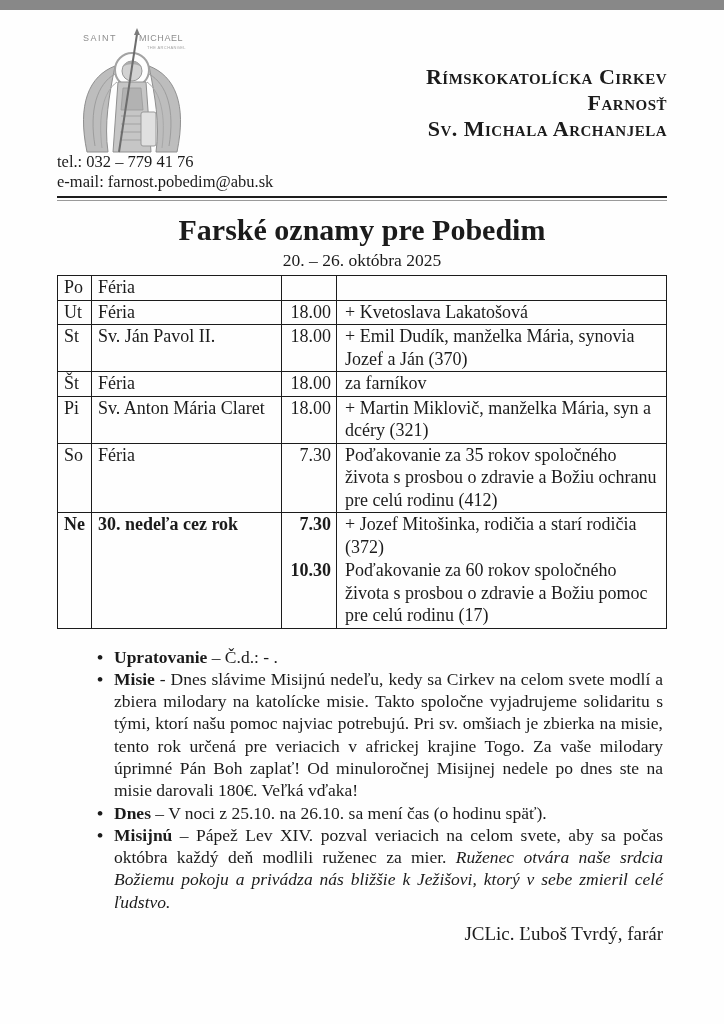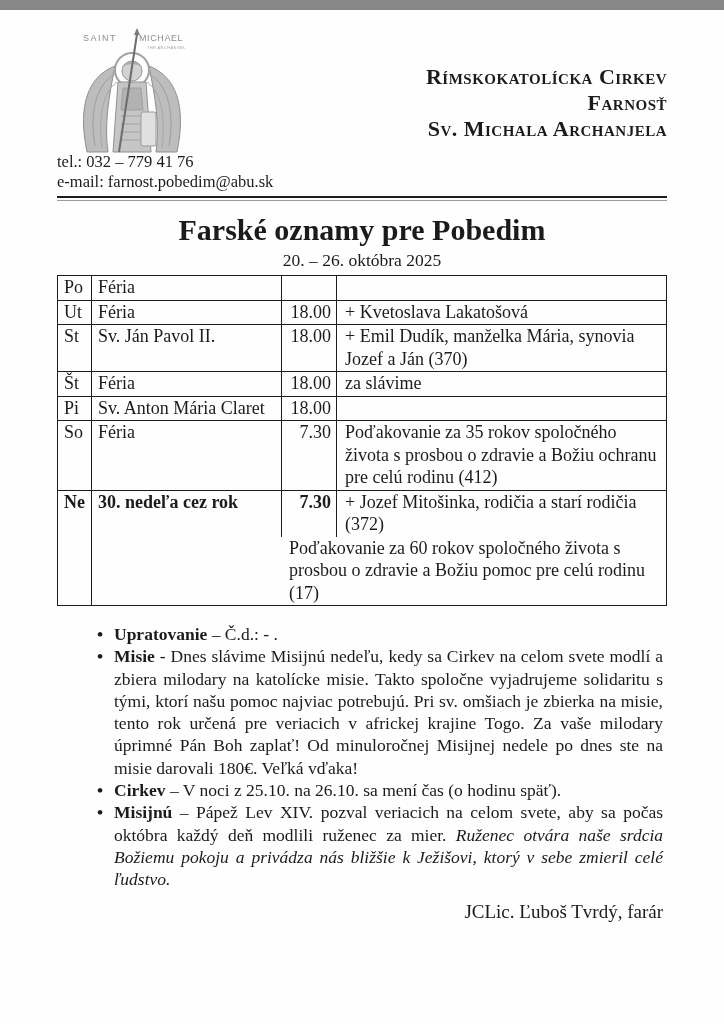--- a/index.html
+++ b/index.html
@@ -154,30 +154,31 @@
               <div class="c-int">+ Emil Dudík, manželka Mária, synovia Jozef a Ján (370)</div>
             </div>
           </div>
         </div>
         <div class="srow">
           <div class="c-day">Št</div>
           <div class="c-cel">Féria</div>
           <div class="c-entries">
             <div class="entry">
               <div class="c-time">18.00</div>
-              <div class="c-int">za slávime</div>
+              <div class="c-int">za farníkov</div>
             </div>
           </div>
         </div>
         <div class="srow">
           <div class="c-day">Pi</div>
           <div class="c-cel">Sv. Anton Mária Claret</div>
           <div class="c-entries">
             <div class="entry">
               <div class="c-time">18.00</div>
+              <div class="c-int">+ Martin Miklovič, manželka Mária, syn a dcéry (321)</div>
             </div>
           </div>
         </div>
         <div class="srow">
           <div class="c-day">So</div>
           <div class="c-cel">Féria</div>
           <div class="c-entries">
             <div class="entry">
               <div class="c-time">7.30</div>
               <div class="c-int">Poďakovanie za 35 rokov spoločného života s prosbou o zdravie a Božiu ochranu pre celú rodinu (412)</div>
@@ -186,29 +187,30 @@
         </div>
         <div class="srow bold">
           <div class="c-day">Ne</div>
           <div class="c-cel">30. nedeľa cez rok</div>
           <div class="c-entries">
             <div class="entry">
               <div class="c-time">7.30</div>
               <div class="c-int">+ Jozef Mitošinka, rodičia a starí rodičia (372)</div>
             </div>
             <div class="entry">
+              <div class="c-time">10.30</div>
               <div class="c-int">Poďakovanie za 60 rokov spoločného života s prosbou o zdravie a Božiu pomoc pre celú rodinu (17)</div>
             </div>
           </div>
         </div>
       </div>
 
     <ul class="announcements">
         <li class="ann-item"><span class="ann-label">Upratovanie</span><span> – Č.d.: - .</span></li>
         <li class="ann-item"><span class="ann-label">Misie</span><span> - Dnes slávime Misijnú nedeľu, kedy sa Cirkev na celom svete modlí a zbiera milodary na katolícke misie. Takto spoločne vyjadrujeme solidaritu s tými, ktorí našu pomoc najviac potrebujú. Pri sv. omšiach je zbierka na misie, tento rok určená pre veriacich v africkej krajine Togo. Za vaše milodary úprimné Pán Boh zaplať! Od minuloročnej Misijnej nedele po dnes ste na misie darovali 180€. Veľká vďaka!</span></li>
-        <li class="ann-item"><span class="ann-label">Cirkev</span><span> – V noci z 25.10. na 26.10. sa mení čas (o hodinu späť).</span></li>
+        <li class="ann-item"><span class="ann-label">Dnes</span><span> – V noci z 25.10. na 26.10. sa mení čas (o hodinu späť).</span></li>
         <li class="ann-item"><span class="ann-label">Misijnú</span><span> – Pápež Lev XIV. pozval veriacich na celom svete, aby sa počas októbra každý deň modlili ruženec za mier.</span><span class="ann-italic"> Ruženec otvára naše srdcia Božiemu pokoju a privádza nás bližšie k Ježišovi, ktorý v sebe zmieril celé ľudstvo.</span></li>
       </ul>
 
     <div class="signature">JCLic. Ľuboš Tvrdý, farár</div>
 
   </div>
 </div>
 
 </body></html>

